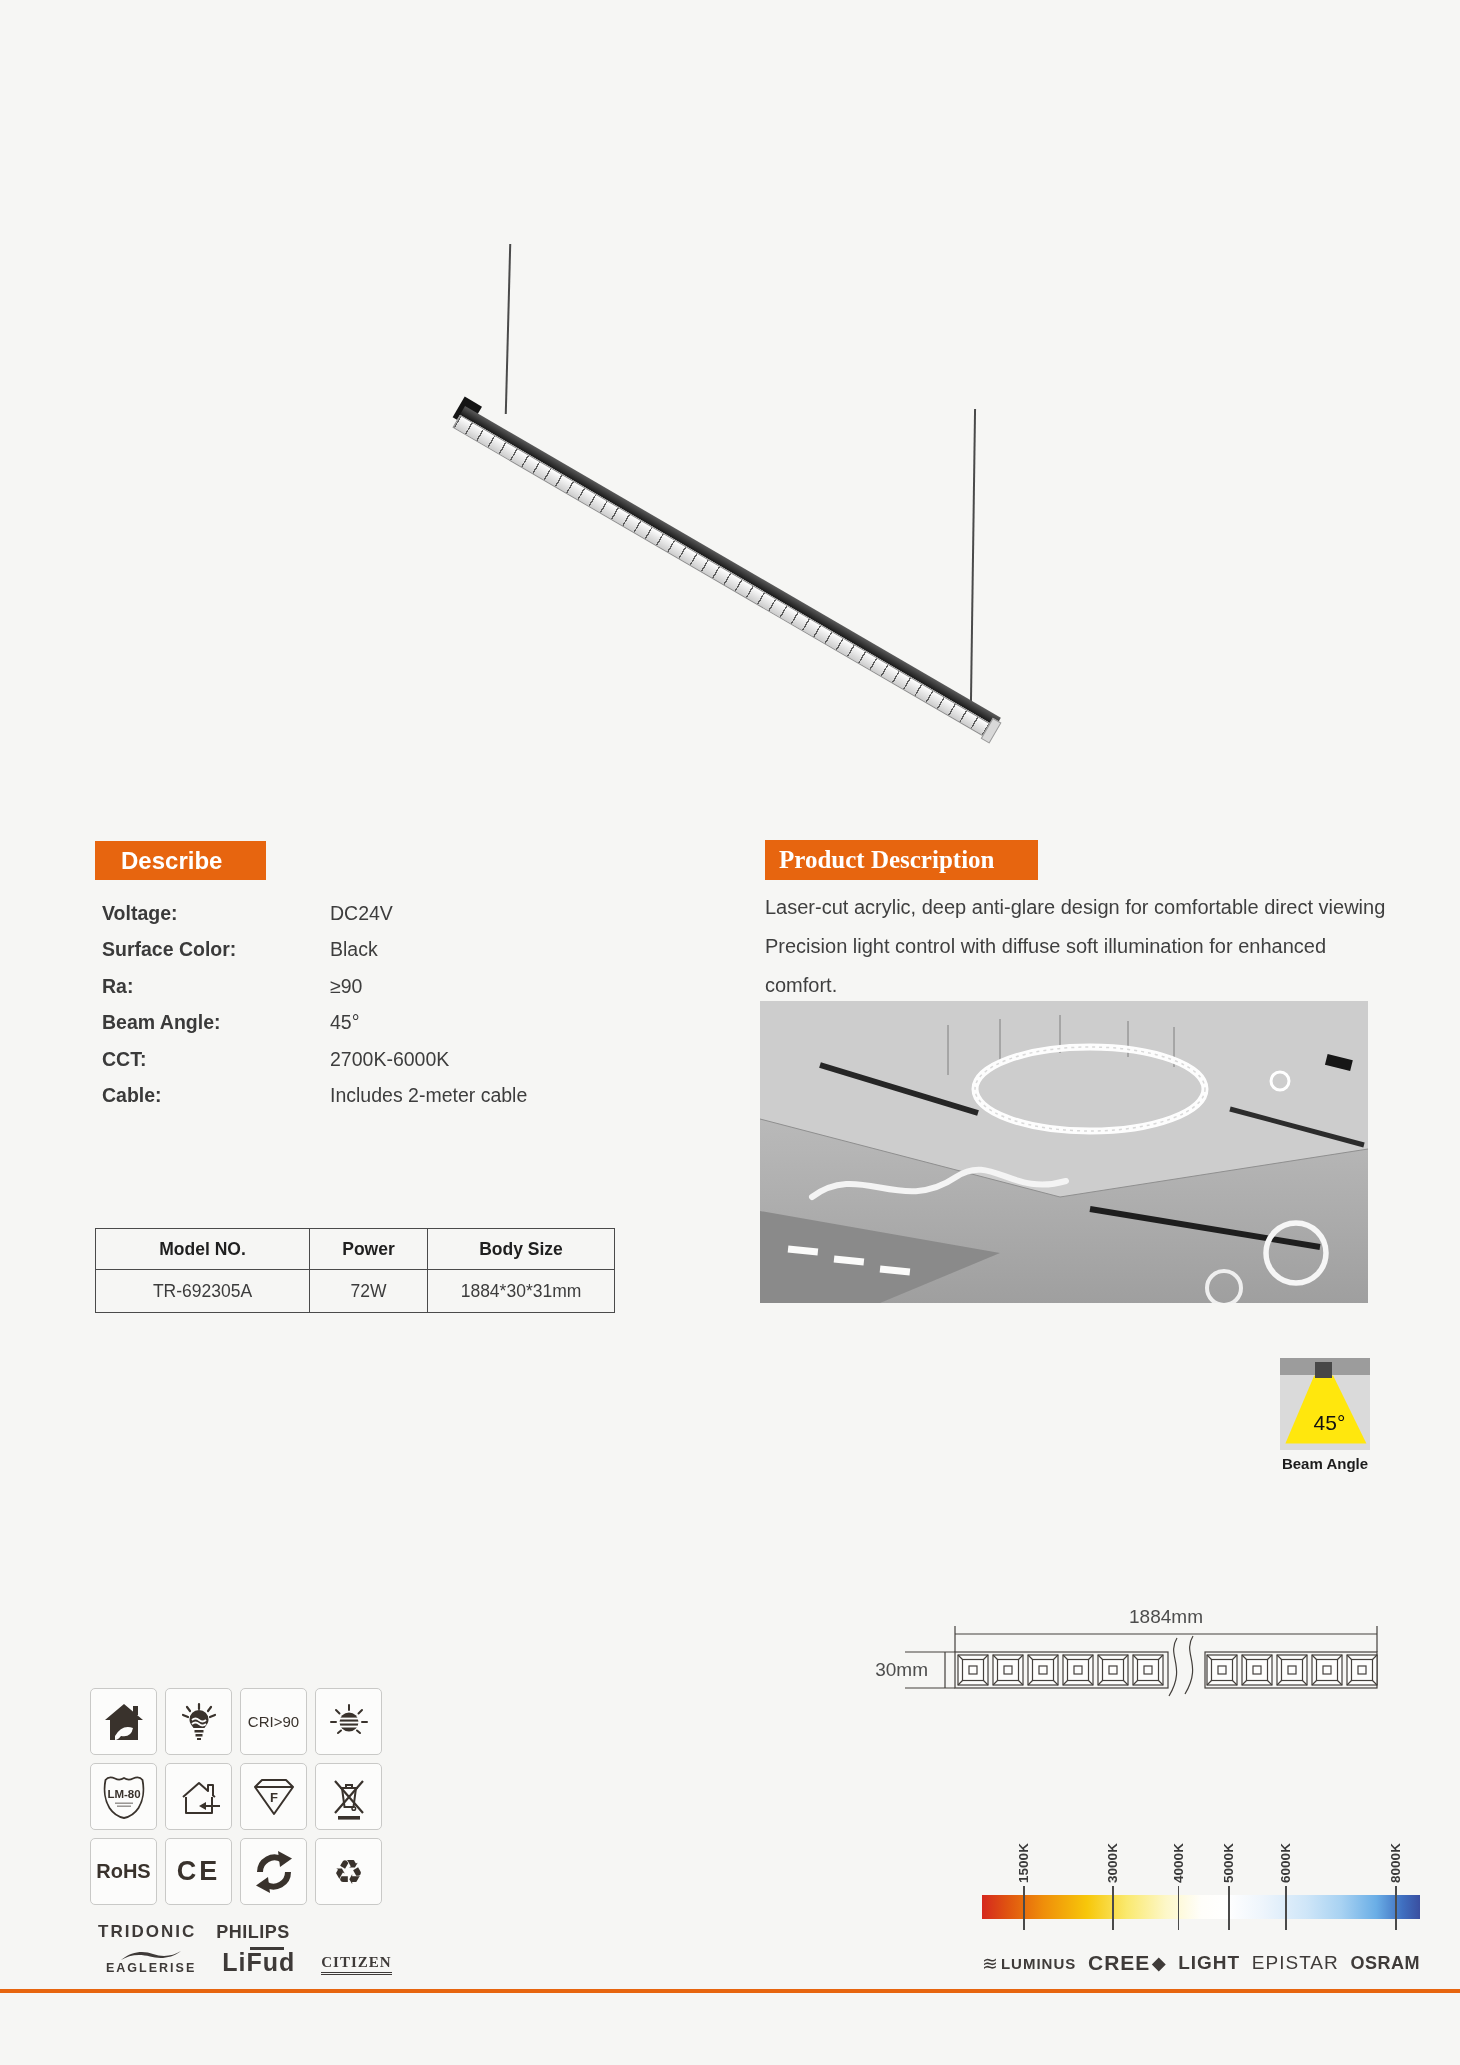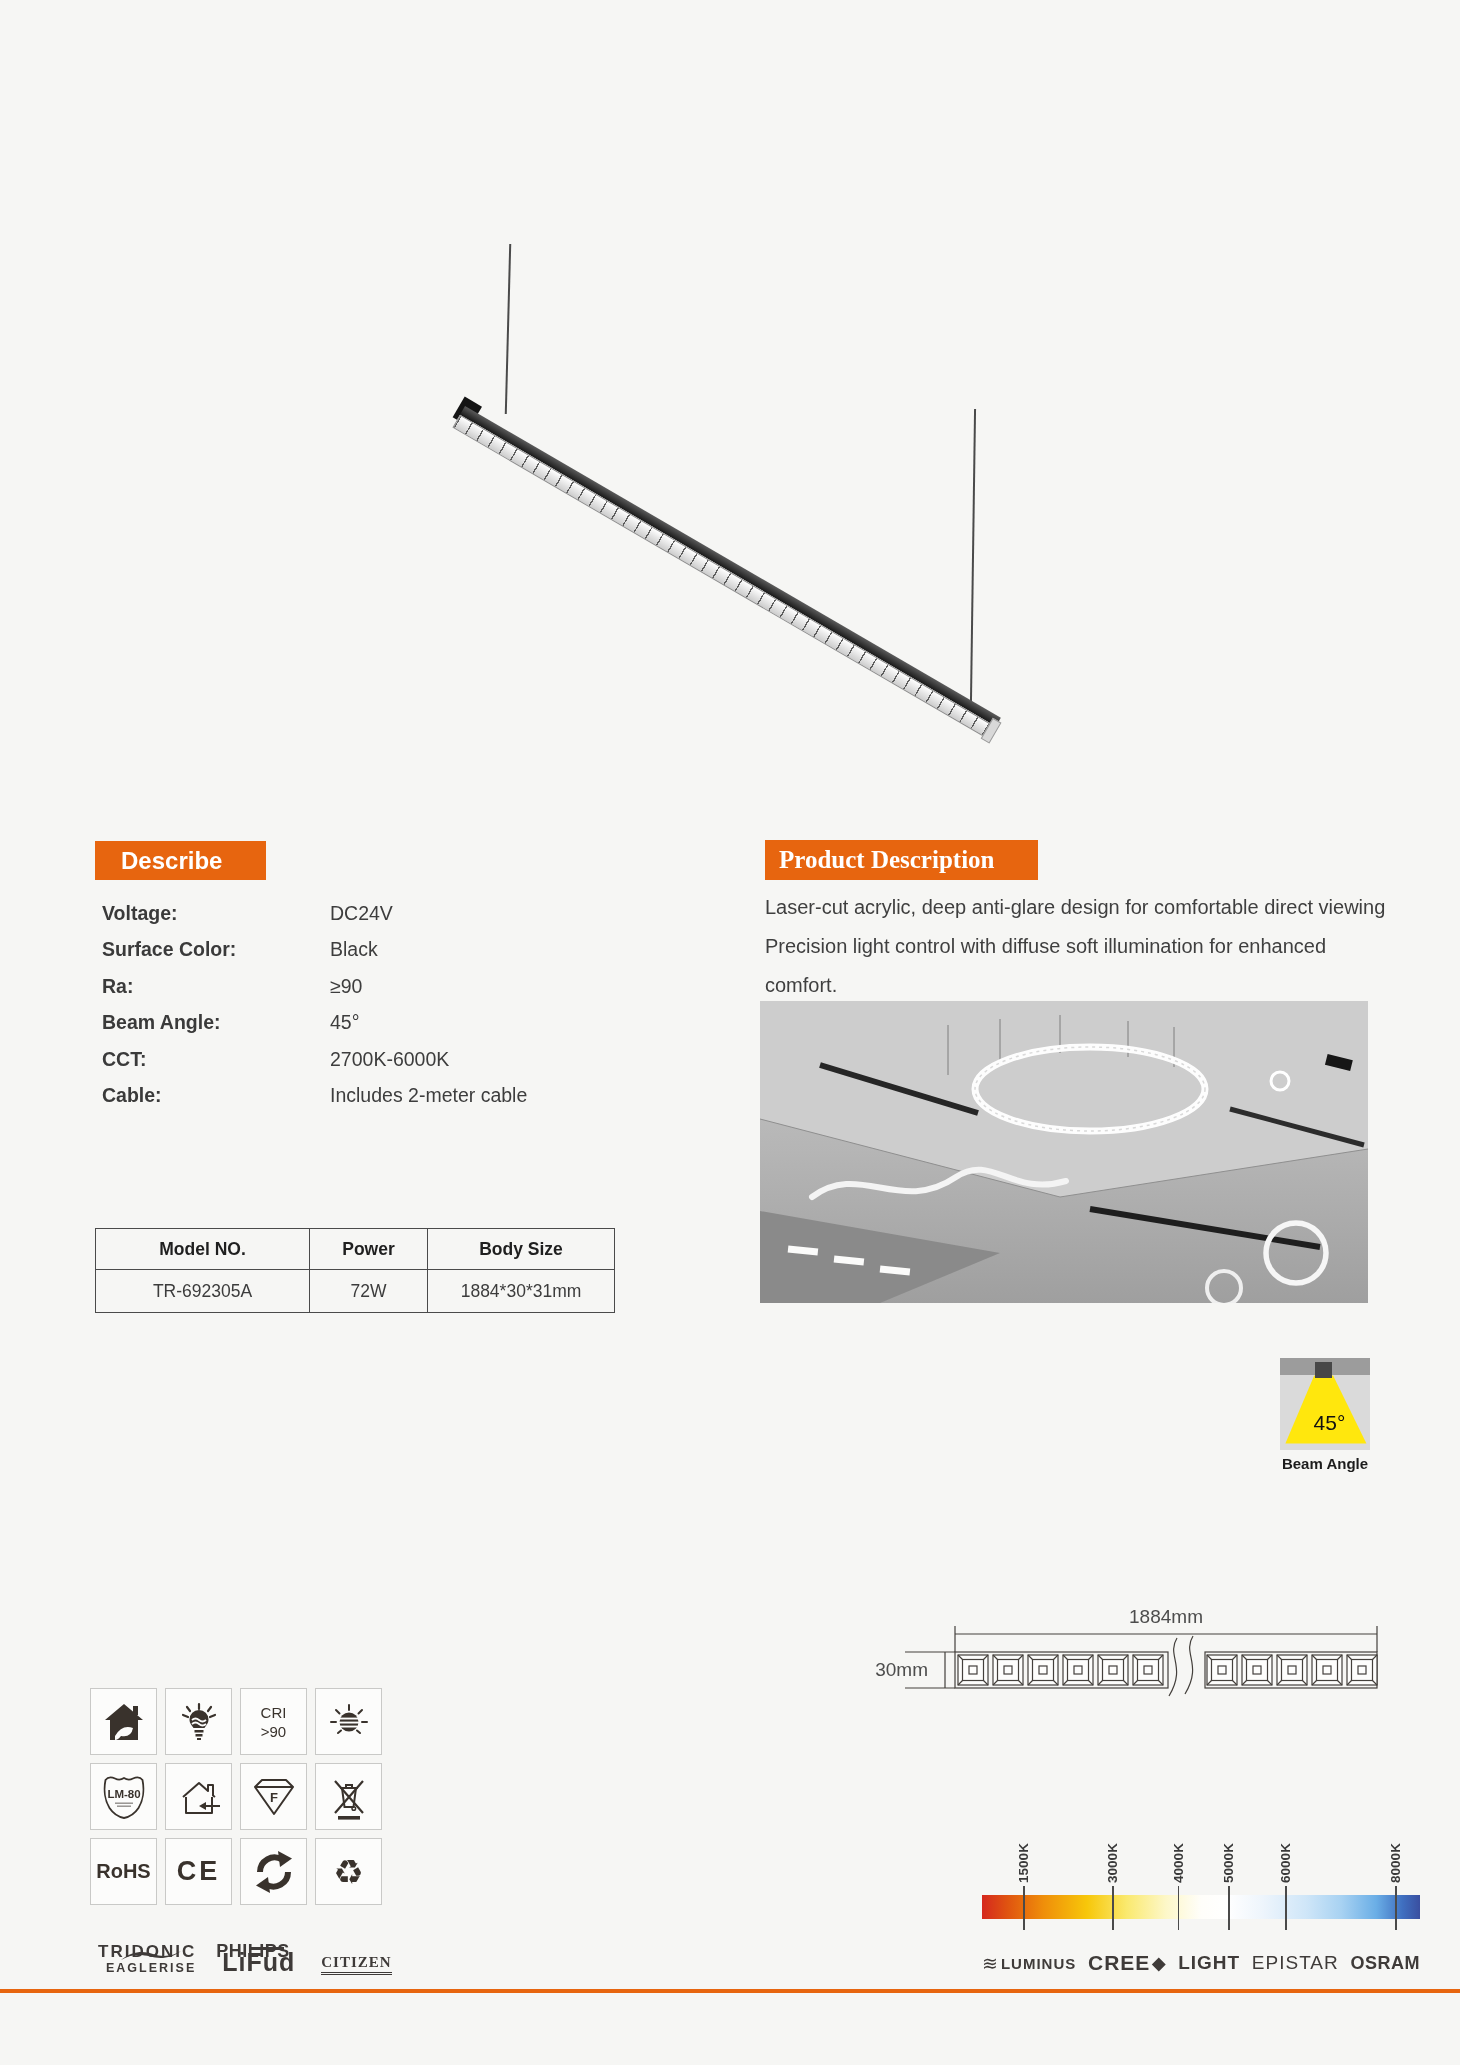--- a/index.html
+++ b/index.html
@@ -51,28 +51,28 @@
   .beam .deg{position:absolute;left:10%;right:0;top:58%;text-align:center;font-size:21px;color:#111;}
   .beam-label{position:absolute;left:1270px;top:1455px;width:110px;text-align:center;
               font-size:15px;font-weight:700;color:#1c1c1c;}
   
   .dim-svg{position:absolute;left:860px;top:1600px;}
   .dim-length{position:absolute;left:1106px;top:1606px;width:120px;text-align:center;font-size:19px;color:#4d4d4d;}
   .dim-height{position:absolute;left:862px;top:1659px;width:66px;text-align:right;font-size:19px;color:#4d4d4d;}
   
   .certs{position:absolute;left:90px;top:1688px;display:grid;grid-template-columns:repeat(4,67px);
          grid-auto-rows:67px;gap:8px;}
-  .cert{background:#fcfcfb;border:1px solid #c9c9c7;border-radius:0;display:flex;flex-direction:column;
+  .cert{background:#fcfcfb;border:1px solid #c9c9c7;border-radius:5px;display:flex;flex-direction:row;
         align-items:center;justify-content:center;box-sizing:border-box;color:#39322c;}
   .cert .t1{font-size:15px;line-height:19px;color:#39322c;}
   .cert .rohs{font-size:20px;font-weight:700;}
   .cert .ce{font-size:27px;font-weight:700;letter-spacing:3px;}
   .cert .recy{font-size:34px;line-height:34px;color:#39322c;}
   
-  .dbrands1{position:absolute;left:98px;top:1922px;display:flex;align-items:center;gap:20px;color:#3e3a38;margin-top:19px;}
+  .dbrands1{position:absolute;left:98px;top:1922px;display:flex;align-items:flex-start;gap:20px;color:#3e3a38;}
   .tridonic{font-size:17px;font-weight:800;letter-spacing:2px;}
   .philips{font-size:18px;font-weight:800;letter-spacing:.5px;}
   .dbrands2{position:absolute;left:98px;top:1948px;display:flex;align-items:flex-end;gap:26px;color:#3e3a38;margin-left:8px;}
   .eagle{display:flex;flex-direction:column;align-items:center;line-height:1;}
   .eagle .etxt{font-size:12.5px;font-weight:700;letter-spacing:2px;margin-top:1px;}
   .lifud{position:relative;font-size:25px;font-weight:800;letter-spacing:1px;line-height:1;}
   .lifud-bar{position:absolute;left:38%;top:-3px;width:46%;height:3px;background:#3e3a38;}
   .citizen{font-family:"Liberation Serif",serif;font-size:15px;font-weight:700;letter-spacing:1px;
            border-bottom:3px double #3e3a38;padding-bottom:1px;}
   

